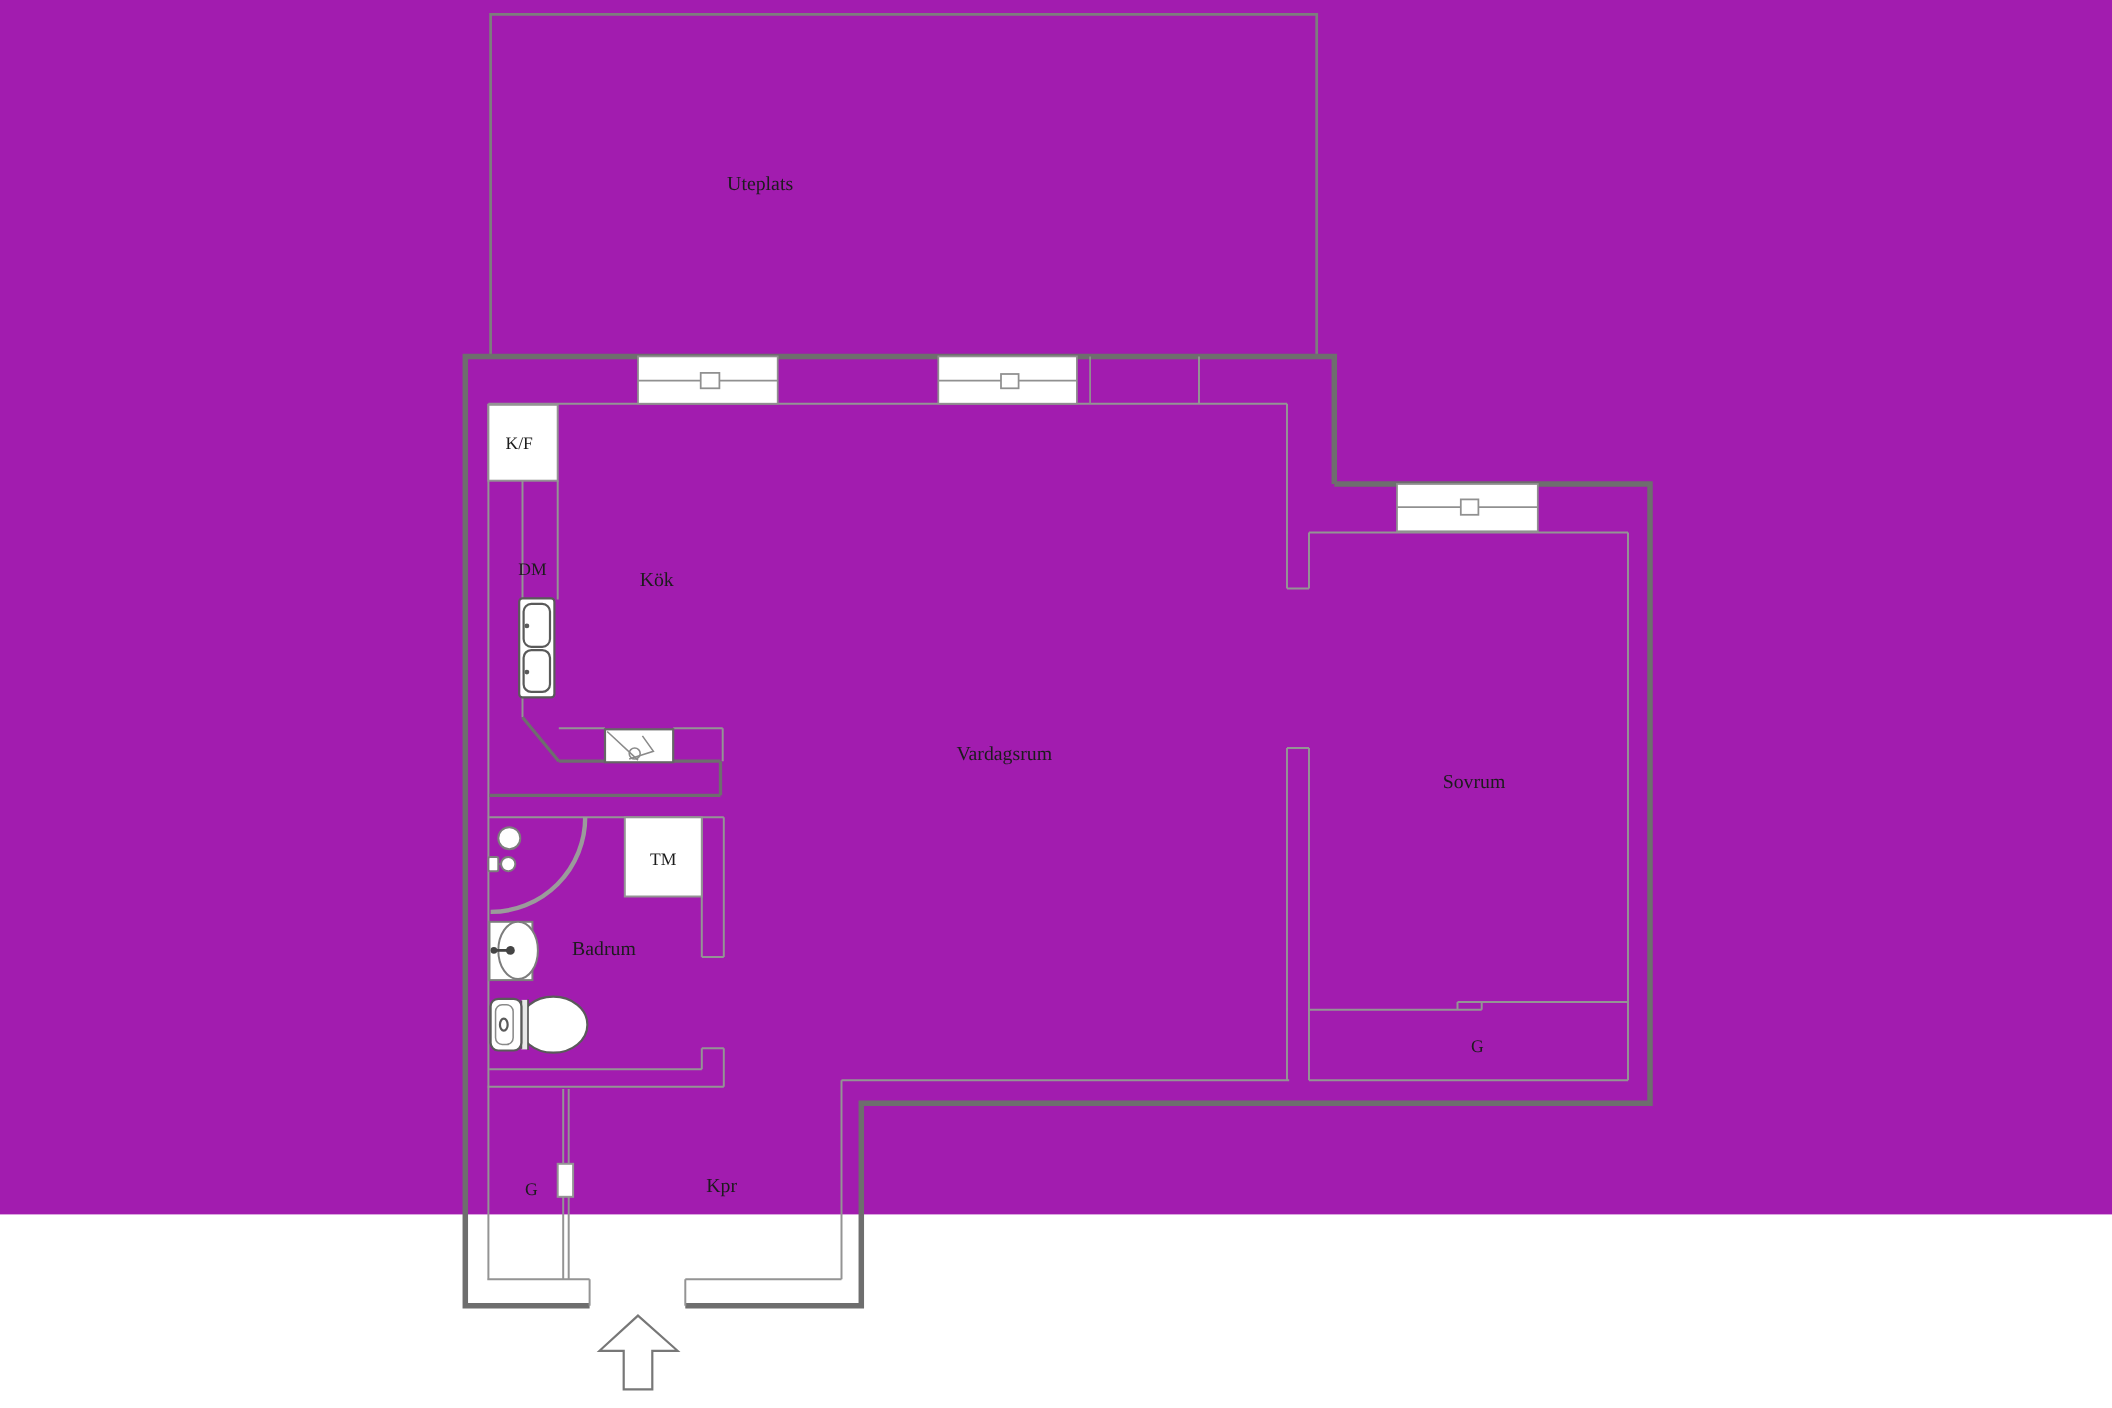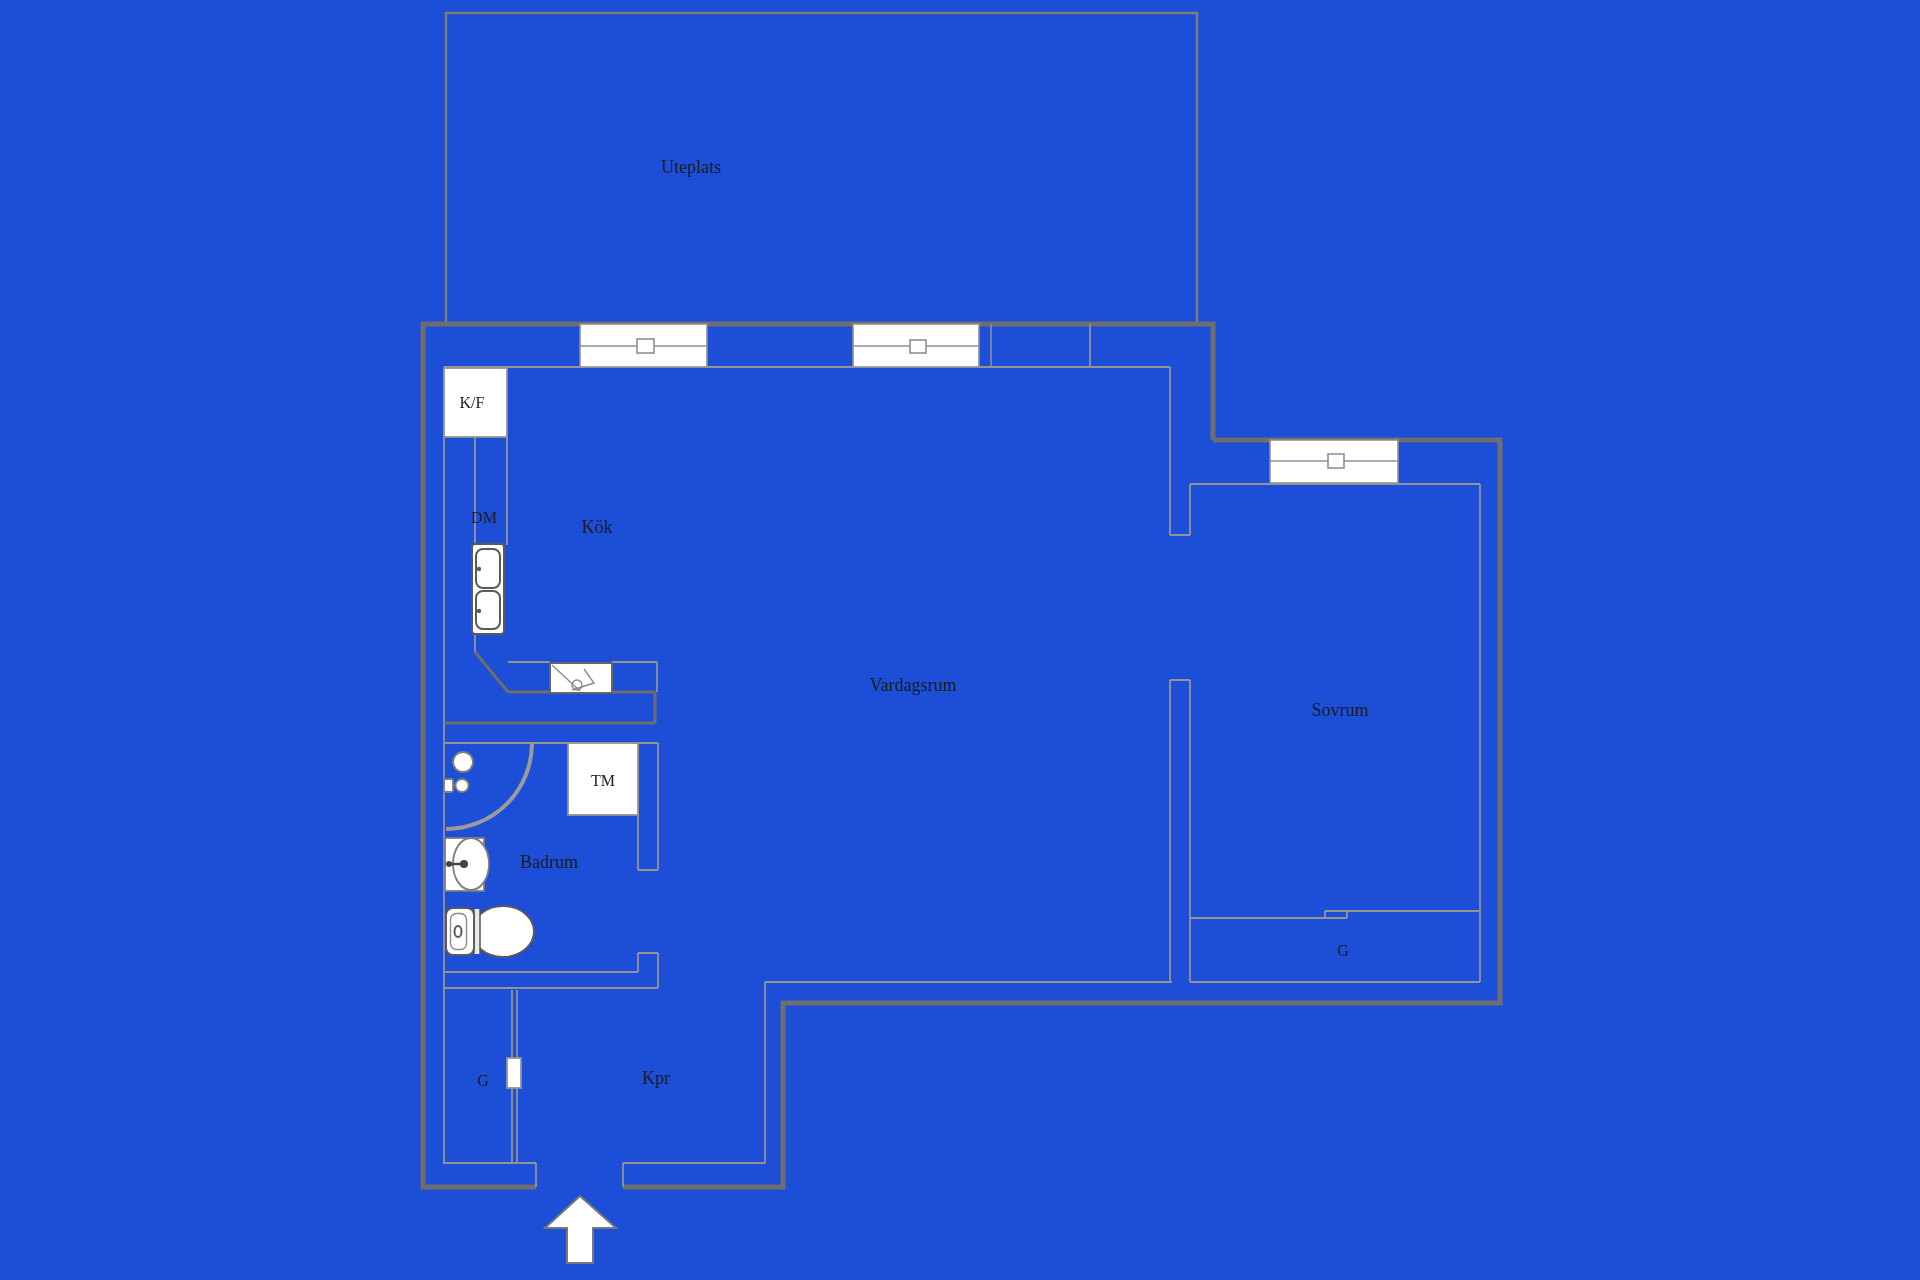--- a/index.html
+++ b/index.html
@@ -6,22 +6,22 @@
     margin: 0;
     padding: 0;
     background: #ffffff;
     width: 1920px;
     height: 1280px;
     overflow: hidden;
   }
   #plan-wrap {
     position: relative;
     width: 1920px;
-    height: 1280px;
-    background: #1d4ed8;
+    height: 1104px;
+    background: #a21caf;
   }
   svg { display: block; }
   .wall-ext  { stroke: #6e6e6e; stroke-width: 5;   fill: none; }
   .wall-mid  { stroke: #6e6e6e; stroke-width: 3;   fill: none; }
   .wall-int  { stroke: #949494; stroke-width: 1.8; fill: none; }
   .wall-pat  { stroke: #7d7d7d; stroke-width: 2.5; fill: none; }
   .win       { stroke: #909090; stroke-width: 1.6; fill: #ffffff; }
   .box       { stroke: #949494; stroke-width: 1.8; fill: #ffffff; }
   .fix       { stroke: #7d7d7d; stroke-width: 1.8; fill: #ffffff; }
   .fix-dark  { stroke: #5a5a5a; stroke-width: 2;   fill: #ffffff; }

